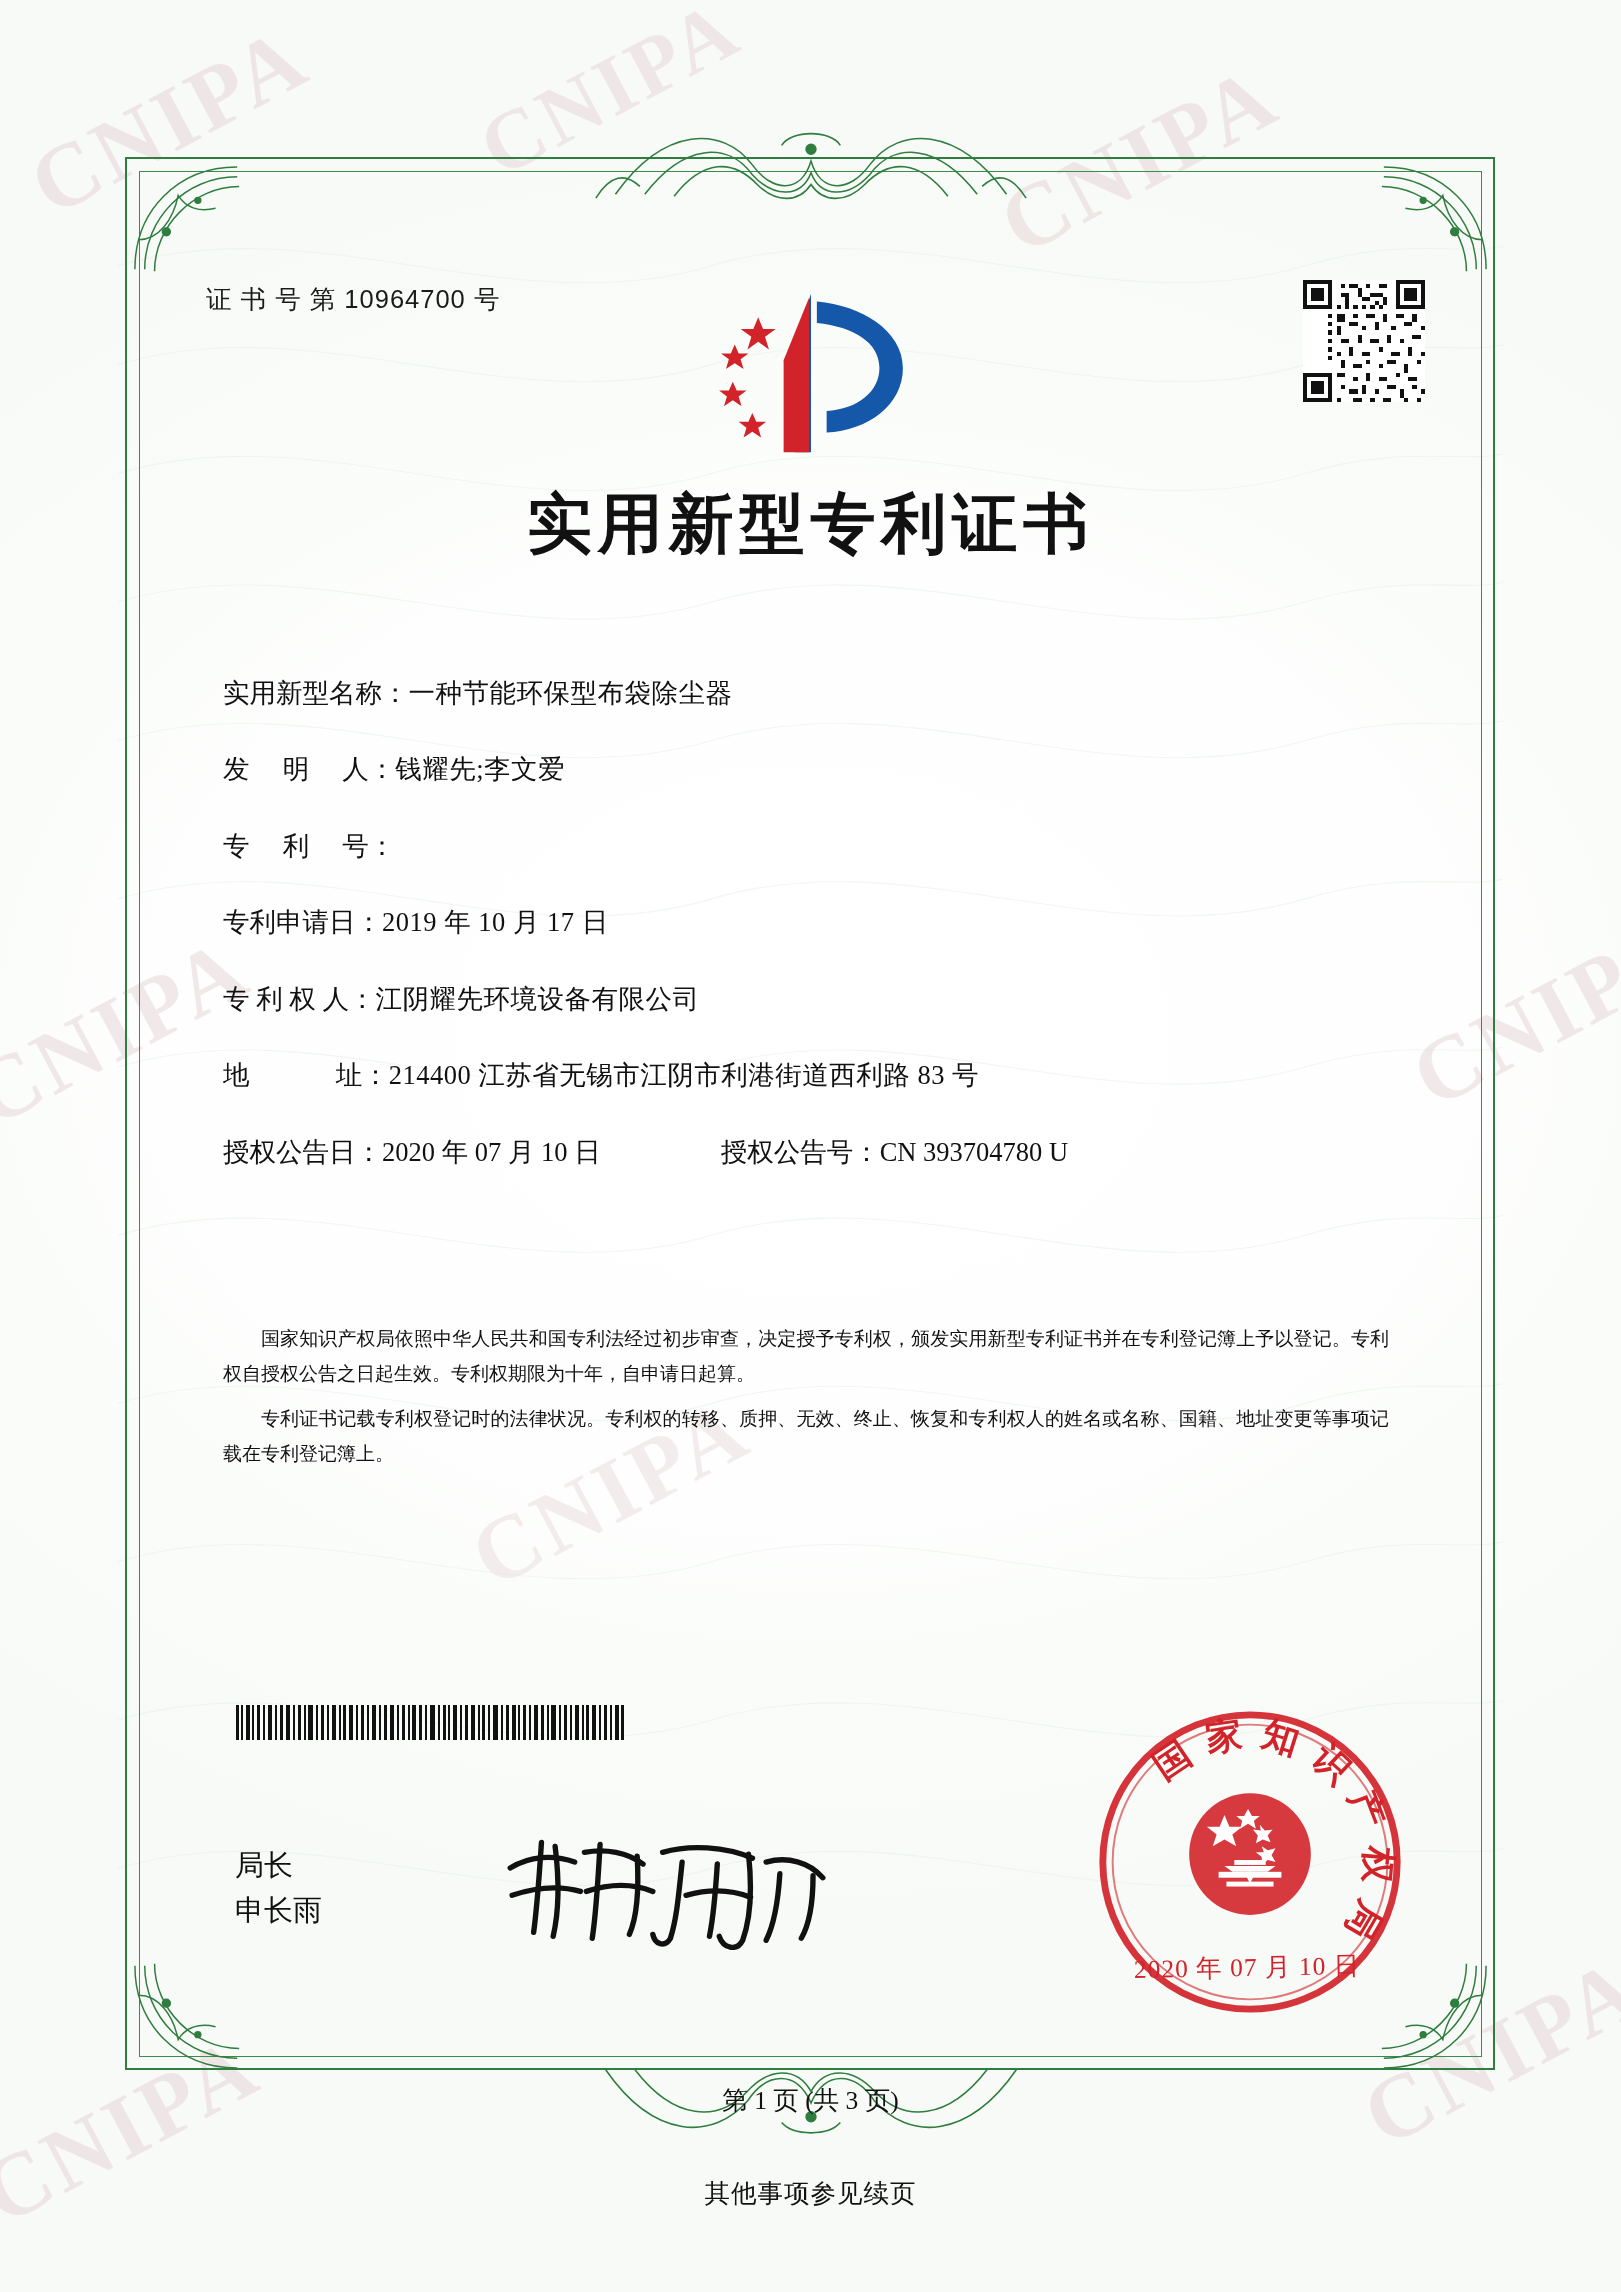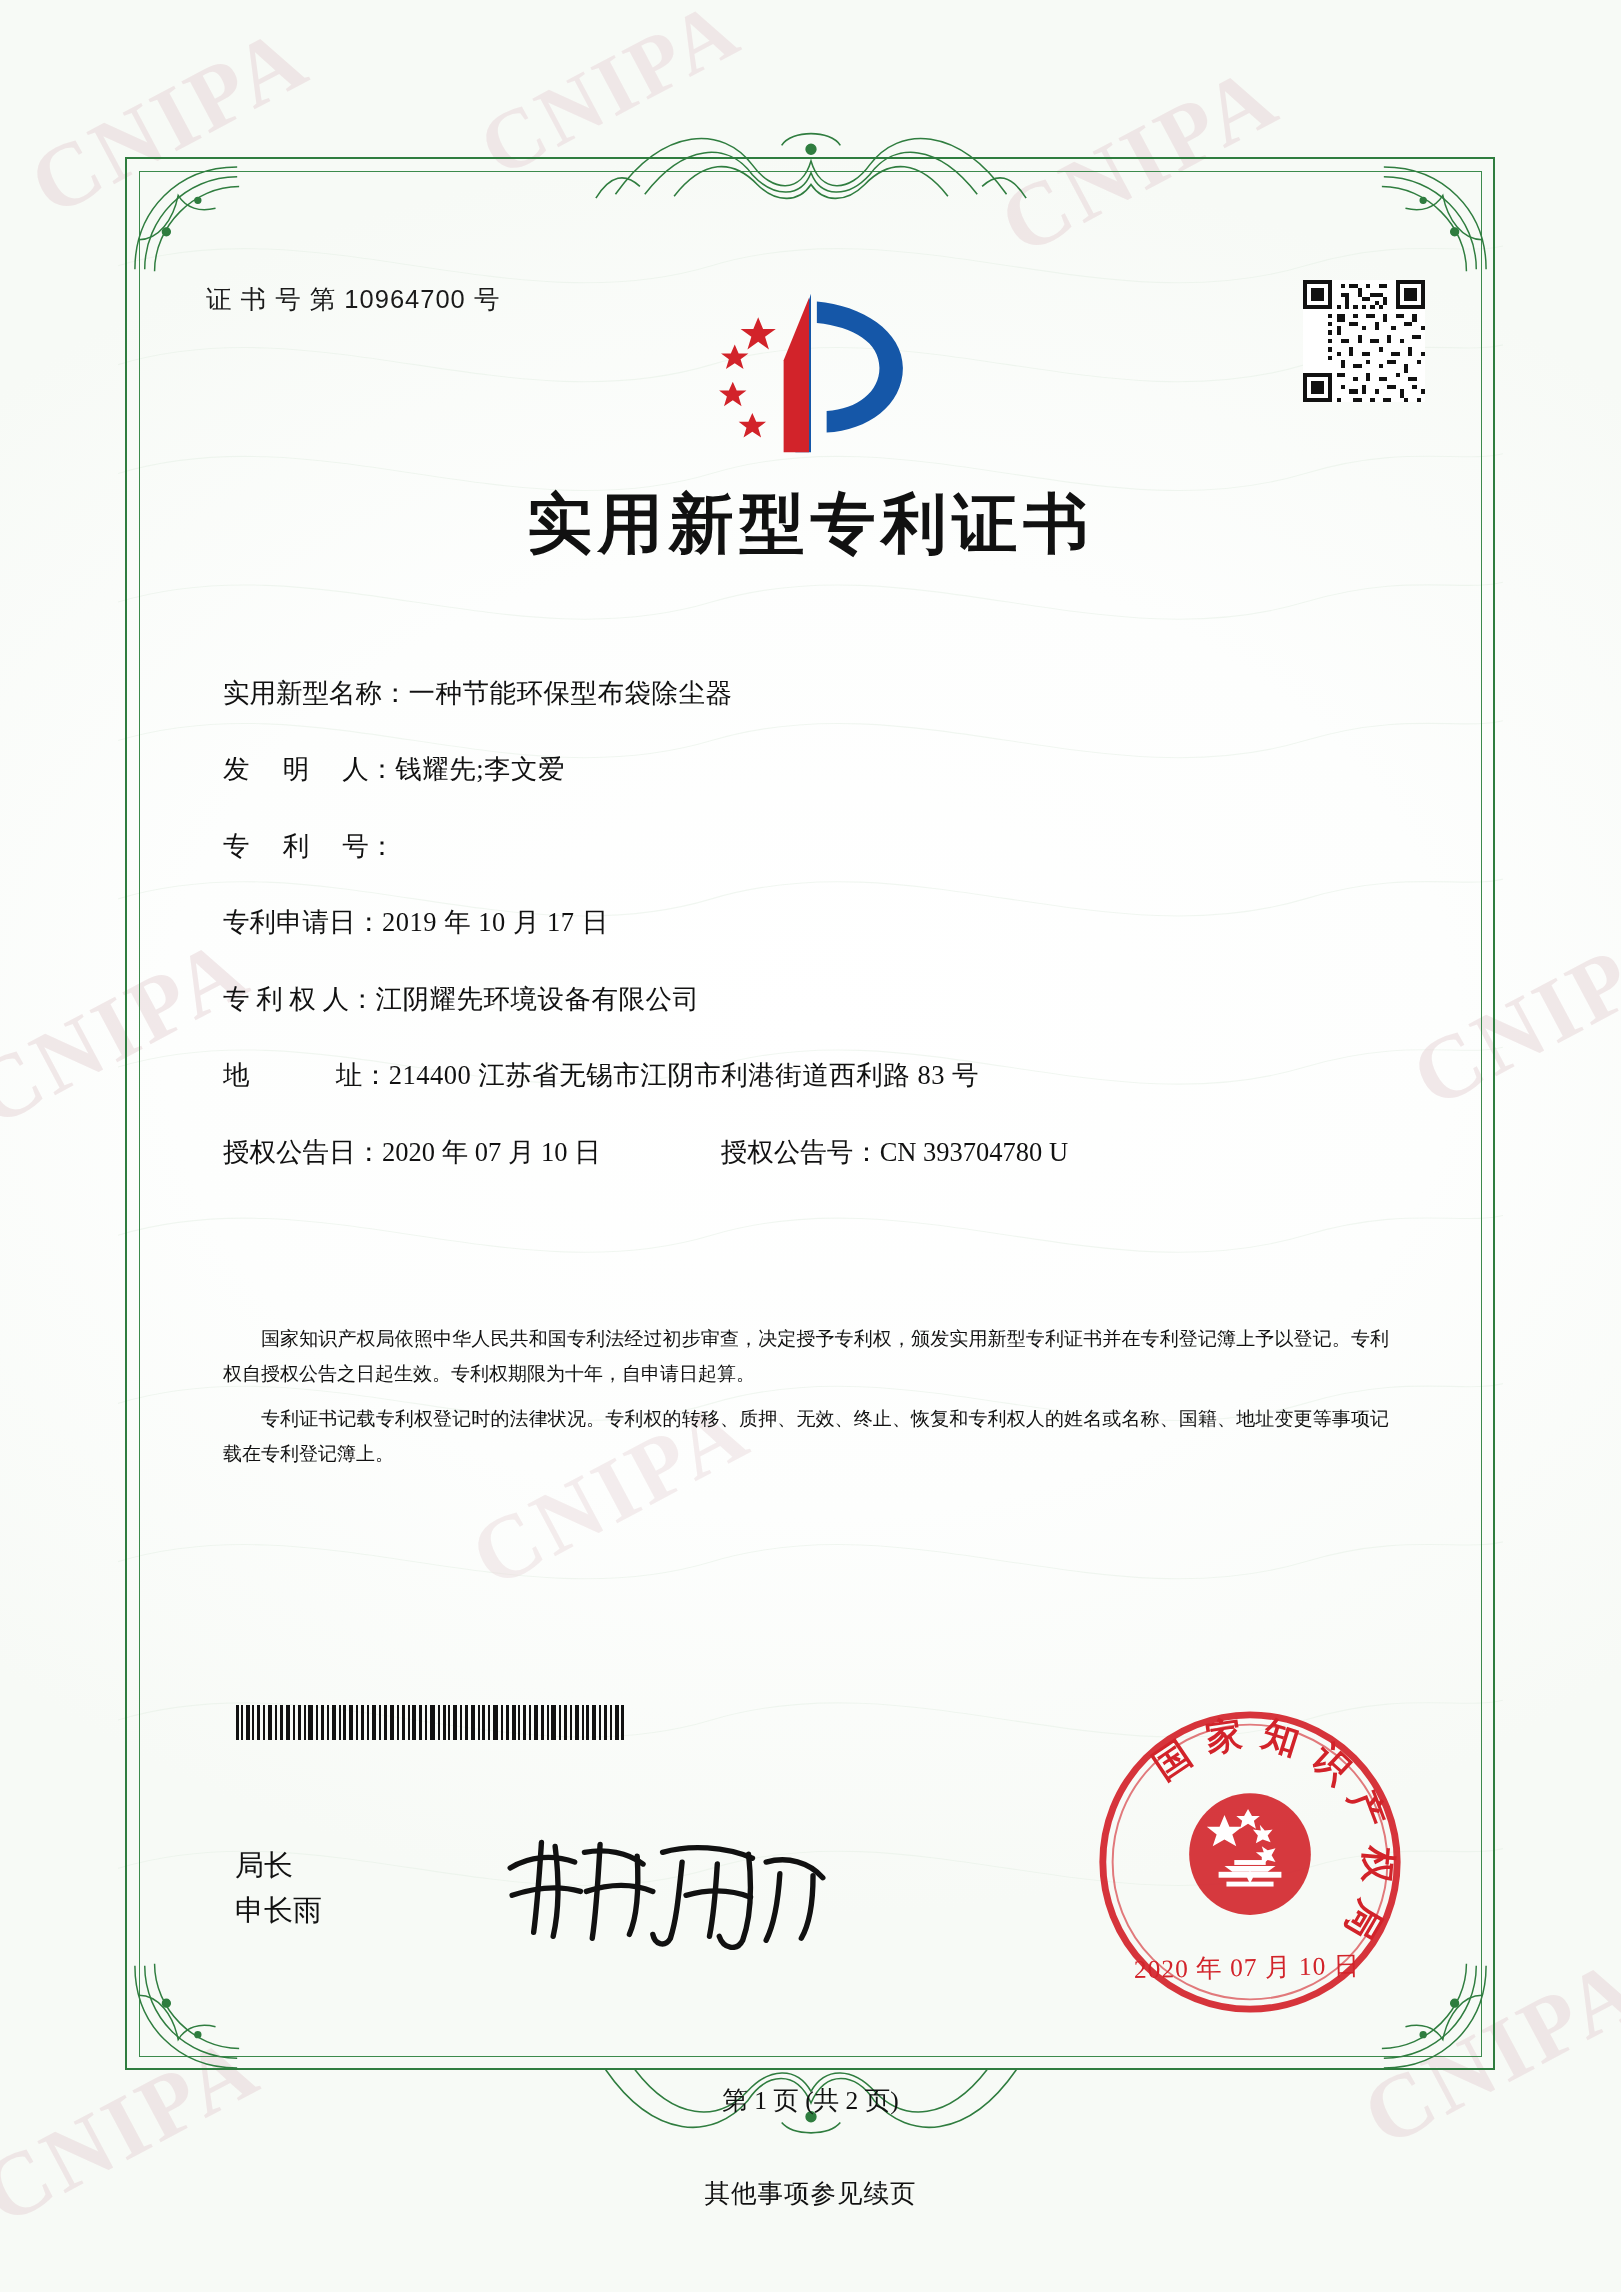--- a/index.html
+++ b/index.html
@@ -621,17 +621,17 @@
         <polygon points="0,16 3,24 0,30 -3,24"></polygon>
         <rect x="-32" y="18" width="64" height="6"></rect>
         <rect x="-24" y="28" width="48" height="5"></rect>
         <rect x="-16" y="6" width="32" height="5"></rect>
         <path d="M-26,12 L26,12 L18,18 L-18,18 Z"></path>
       </g>
     </g>
   </svg>
   <div class="seal-date">2020 年 07 月 10 日</div>
 
-  <div class="page-num">第 1 页 (共 2 页)</div>
+  <div class="page-num">第 1 页 (共 3 页)</div>
   <div class="foot-note">其他事项参见续页</div>
 
 </div>
 
 
 </body></html>

